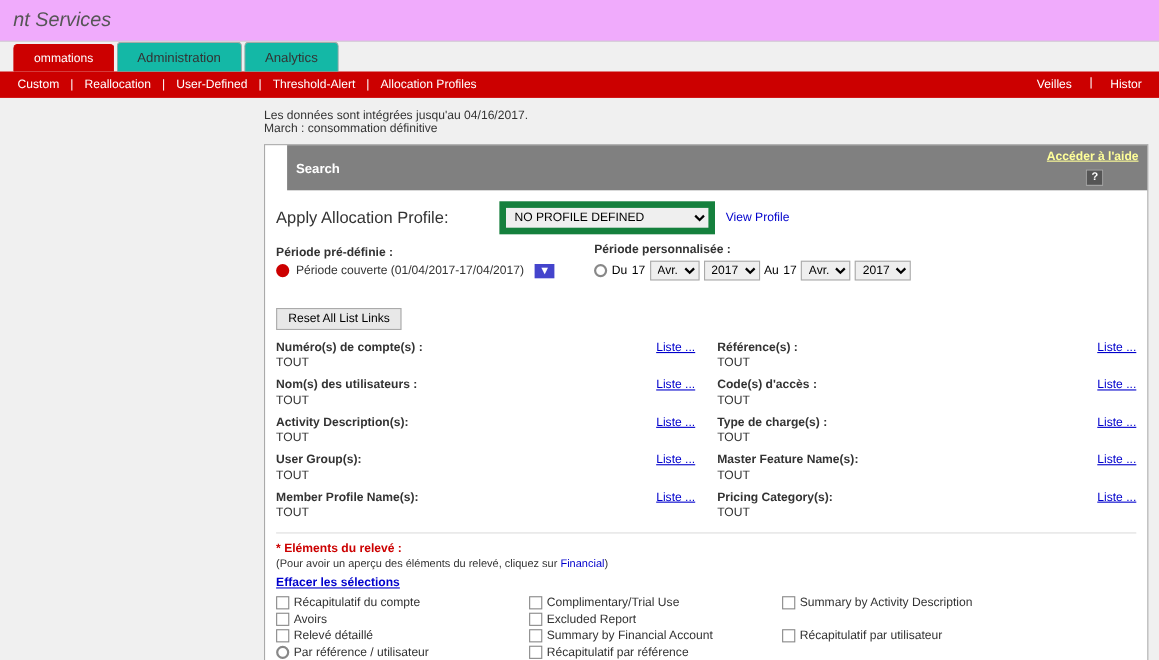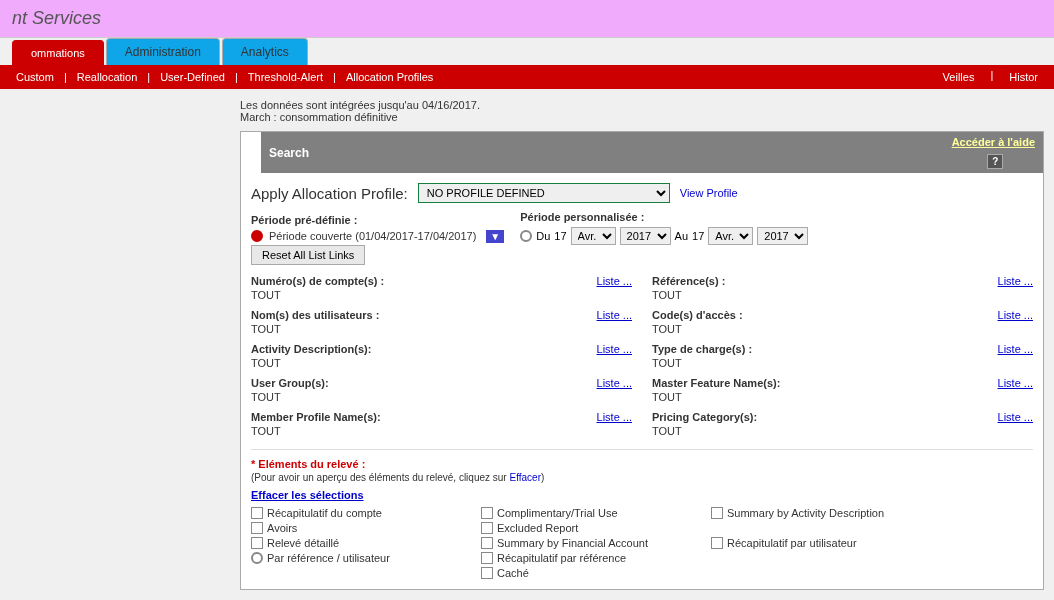--- a/index.html
+++ b/index.html
@@ -6,21 +6,21 @@
     body { font-family: Arial, sans-serif; font-size: 12px; background: #f0f0f0; width: 1054px; min-height: 600px; overflow-x: hidden; }
 
     
     .app-header { background: #f0abfc; padding: 8px 12px; border-bottom: 1px solid #ccc; }
     .app-title { font-size: 18px; color: #555; font-style: italic; }
 
     
     .tabs-bar { background: #f0f0f0; display: flex; align-items: flex-end; padding-left: 0; border-bottom: none; }
     .tab { padding: 6px 18px; cursor: pointer; border: 1px solid #aaa; border-bottom: none; font-size: 12px; background: #e0e0e0; color: #333; margin-right: 2px; border-radius: 4px 4px 0 0; }
     .tab.active { background: #cc0000; color: #fff; border-color: #cc0000; }
-    .tab.white-active { background: #0ea5e9; color: #333; border-color: #aaa; }
+    .tab.white-active { background: #14b8a6; color: #333; border-color: #aaa; }
 
     
     .toolbar { background: #cc0000; display: flex; align-items: center; padding: 4px 8px; gap: 2px; }
     .toolbar-item { color: #fff; font-size: 11px; padding: 2px 8px; cursor: pointer; white-space: nowrap; }
     .toolbar-separator { color: #fff; font-size: 11px; }
     .toolbar-right { margin-left: auto; display: flex; gap: 8px; }
 
     
     .main-content { padding: 10px 0 0 230px; }
     .info-text { font-size: 11px; color: #333; margin-bottom: 8px; padding-left: 10px; }
@@ -30,25 +30,25 @@
     .search-header { background: #808080; color: #fff; padding: 4px 8px; font-weight: bold; font-size: 12px; display: flex; justify-content: space-between; align-items: center; margin-left: 20px; }
     .search-help { color: #ffff99; font-size: 11px; cursor: pointer; text-decoration: underline; }
     .search-help-icon { background: #555; color: #fff; padding: 1px 4px; font-size: 10px; margin-left: 4px; border: 1px solid #aaa; }
     .search-body { padding: 10px; }
     .form-label-inline { font-weight: bold; font-size: 11px; color: #333; }
     .list-link { color: #0000cc; text-decoration: underline; font-size: 11px; cursor: pointer; margin-left: 4px; }
 
     
     .profile-row { display: flex; align-items: center; margin-bottom: 8px; gap: 10px; }
     .profile-label { font-weight: normal; font-size: 15px; color: #333; }
-    .profile-select { padding: 2px 4px; font-size: 11px; border: 1px solid #15803d; width: 252px; }
+    .profile-select { padding: 2px 4px; font-size: 11px; border: 6px solid #15803d; width: 196px; margin-left: 36px; }
     .view-profile-link { color: #0000cc; font-size: 11px; cursor: pointer; }
 
     
-    .period-row { display: flex; align-items: center; margin-bottom: 0; gap: 16px; }
+    .period-row { display: flex; align-items: center; margin-bottom: 25px; gap: 36px; }
     .period-section { display: flex; flex-direction: column; }
     .period-title { font-weight: bold; font-size: 11px; color: #333; margin-bottom: 4px; }
     .radio-row { display: flex; align-items: center; gap: 6px; }
     .radio-btn { width: 12px; height: 12px; border-radius: 50%; border: 2px solid #cc0000; background: #cc0000; display: inline-block; flex-shrink: 0; }
     .period-value { font-size: 11px; color: #333; }
     .period-arrow { background: #4444cc; color: #fff; font-size: 10px; padding: 1px 4px; margin-left: 4px; cursor: pointer; }
     .date-inputs { display: flex; align-items: center; gap: 4px; font-size: 11px; }
     .date-select { padding: 1px 2px; font-size: 11px; border: 1px solid #aaa; }
     .radio-empty { width: 12px; height: 12px; border-radius: 50%; border: 2px solid #888; background: #fff; display: inline-block; flex-shrink: 0; }
 
@@ -253,21 +253,21 @@
               </div>
               <div class="field-value">TOUT</div>
             </div>
           </div>
         </div>
 
         
         <div class="elements-section">
           <div class="elements-title">* Eléments du relevé :</div>
           <div class="elements-subtitle">
-            (Pour avoir un aperçu des éléments du relevé, cliquez sur <a style="color:#0000cc;">Effacer</a>)
+            (Pour avoir un aperçu des éléments du relevé, cliquez sur <a style="color:#0000cc;">Financial</a>)
           </div>
           <a class="clear-link">Effacer les sélections</a>
 
           <div style="display:grid; grid-template-columns: 220px 220px 280px; gap: 3px 10px;">
             <div class="checkbox-row">
               <span class="cb"></span>
               <span class="cb-label">Récapitulatif du compte</span>
             </div>
             <div class="checkbox-row">
               <span class="cb"></span>

